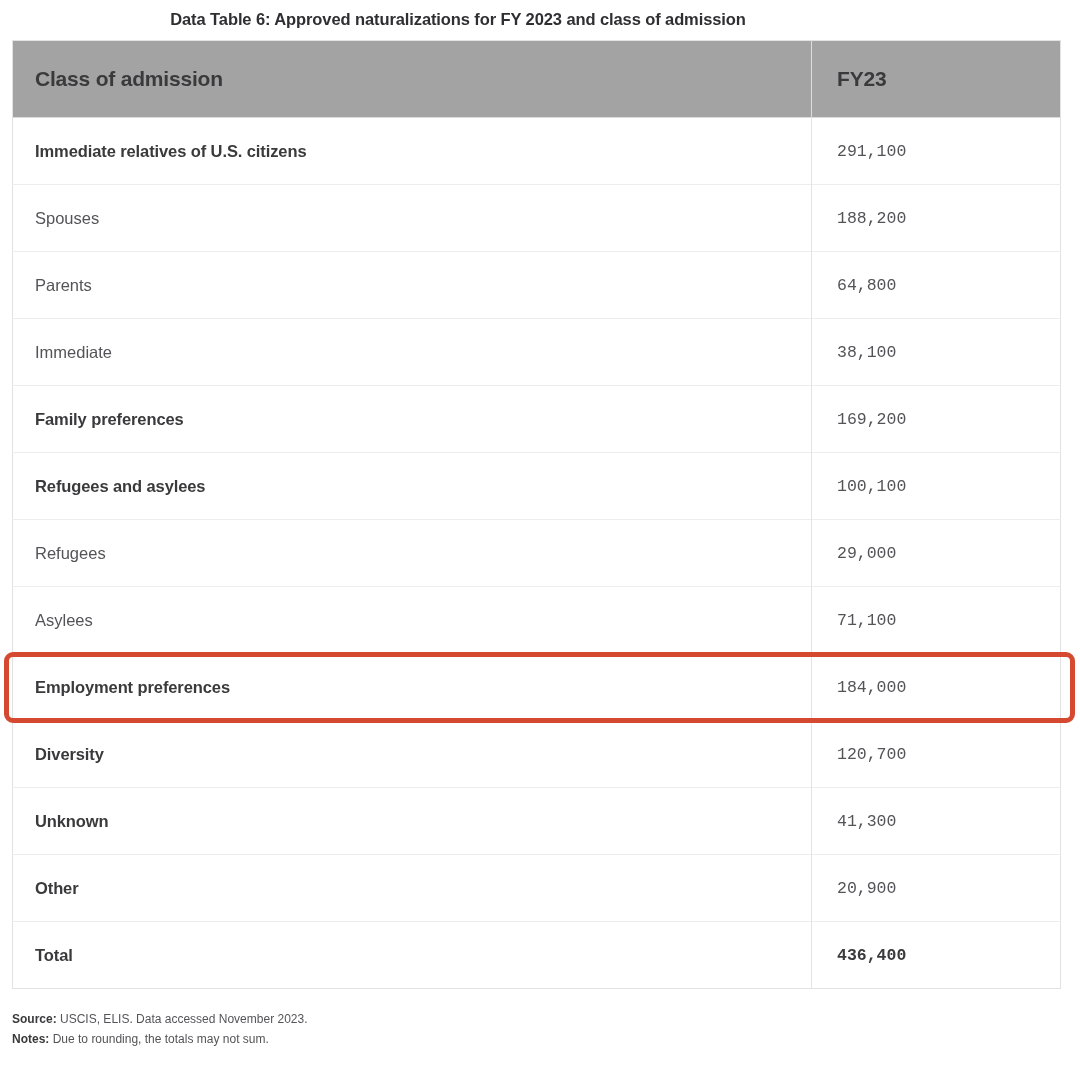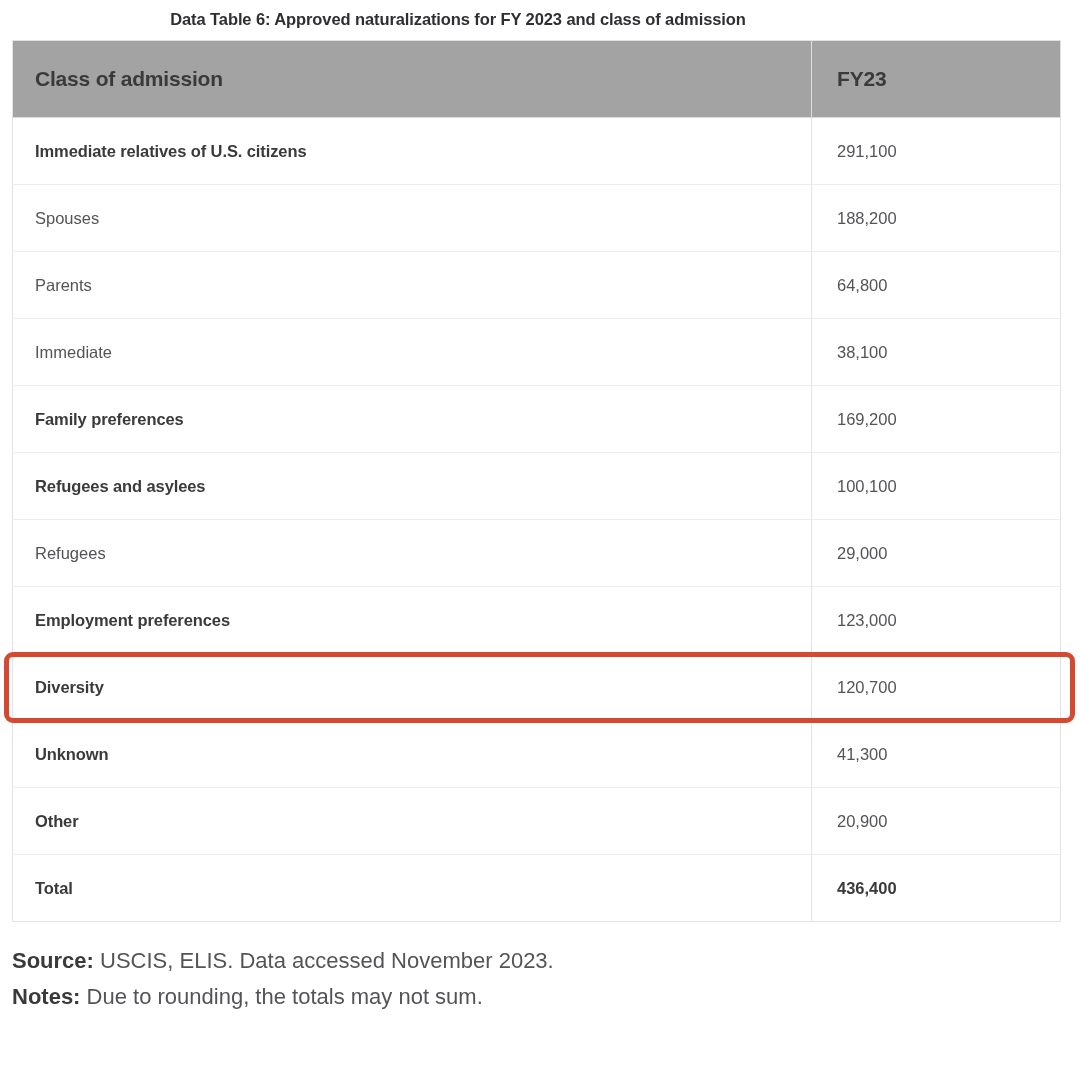--- a/index.html
+++ b/index.html
@@ -80,20 +80,21 @@
     box-sizing: border-box;
     white-space: nowrap;
     border-radius: 23px;
   }
   table.data-table tbody tr:first-child td {
     border-top: none;
   }
   table.data-table tbody td.value-cell {
     border-right: none;
     padding-left: 25px;
+    font-family: Liberation Mono, monospace;
   }
 
   table.data-table tbody tr.row-bold td.label-cell,
   table.data-table tbody tr.row-bold td.value-cell.bold-value {
     font-weight: bold;
     color: #3a3a3c;
   }
   table.data-table tbody tr.row-bold td.label-cell {
     letter-spacing: -0.1px;
   }
@@ -107,21 +108,21 @@
     pointer-events: none;
     left: -8px;
     top: 517px;
     width: 1071px;
     height: 66px;
   }
 
   
   .footnotes {
     margin: 21px 0 0 12px;
-    font-size: 22px;
+    font-size: 12px;
     color: #545458;
     line-height: 1.62;
   }
   .footnotes .fn-line {
     white-space: nowrap;
   }
   .footnotes .fn-label {
     font-weight: bold;
     color: #3a3a3c;
   }
@@ -167,23 +168,27 @@
             <td class="value-cell">169,200</td>
           </tr>
           <tr class="row-bold">
             <td class="label-cell">Refugees and asylees</td>
             <td class="value-cell">100,100</td>
           </tr>
           <tr>
             <td class="label-cell">Refugees</td>
             <td class="value-cell">29,000</td>
           </tr>
+          <tr>
+            <td class="label-cell">Asylees</td>
+            <td class="value-cell">71,100</td>
+          </tr>
           <tr class="row-bold">
             <td class="label-cell">Employment preferences</td>
-            <td class="value-cell">123,000</td>
+            <td class="value-cell">184,000</td>
           </tr>
           <tr class="row-bold">
             <td class="label-cell">Diversity</td>
             <td class="value-cell">120,700</td>
           </tr>
           <tr class="row-bold">
             <td class="label-cell">Unknown</td>
             <td class="value-cell">41,300</td>
           </tr>
           <tr class="row-bold">

